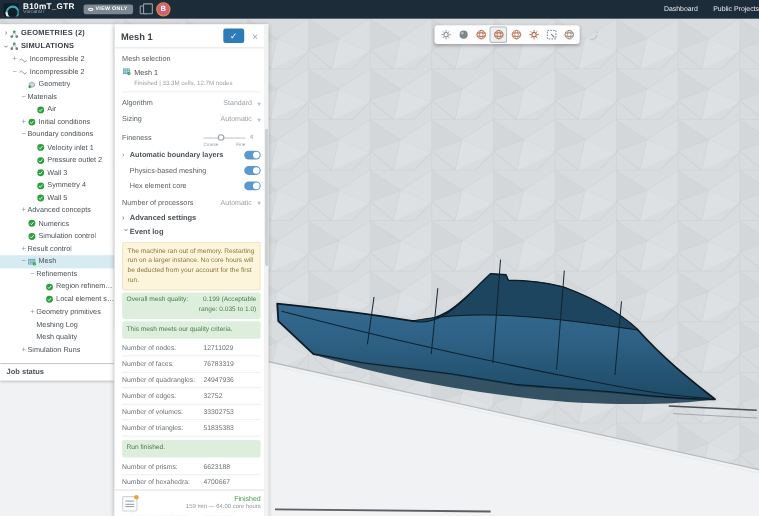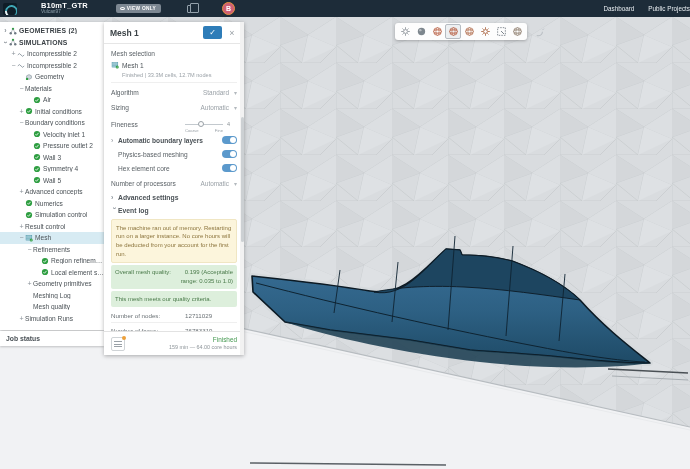--- a/index.html
+++ b/index.html
@@ -1,21 +1,21 @@
 <!DOCTYPE html>
 <html><head>
 <meta charset="utf-8">
 <style>
   * { box-sizing: border-box; margin: 0; padding: 0; }
   html,body { width:690px; height:469px; overflow:hidden; }
   body { font-family:"Liberation Sans", sans-serif; background:#e9eaeb; position:relative; }
   #app { position:absolute; inset:0; width:690px; height:469px; overflow:hidden; }
 
   
-  .topbar { position:absolute; left:0; top:0; width:690px; height:17px; background:#1d2c39; display:flex; align-items:center; padding:0 0 0 3px; z-index:30;gap:20px; }
+  .topbar { position:absolute; left:0; top:0; width:690px; height:17px; background:#1d2c39; display:flex; align-items:center; padding:0 0 0 3px; z-index:30; }
   .logo { width:14px; height:12px; border-radius:2px; background:#0f1d27; position:relative; overflow:hidden; flex:0 0 auto; }
   .logo:before { content:""; position:absolute; left:2px; top:2px; width:9px; height:9px; border-radius:50%; border:2px solid #3fa7b5; border-left-color:#e8f4f6; transform:rotate(-40deg); }
   .proj { margin-left:4px; line-height:1; }
   .proj .pname { color:#fff; font-size:7.5px; font-weight:bold; letter-spacing:.2px; }
   .proj .powner { color:#8fa0ac; font-size:4.8px; margin-top:1px; }
   .viewonly { margin-left:8px; background:#7c8792; color:#fff; font-size:4.8px; font-weight:bold; letter-spacing:.3px; padding:2px 5px 2px 4px; border-radius:2px; display:flex; align-items:center; gap:2px; }
   .eye { width:5px; height:3px; border:0.8px solid #fff; border-radius:50%; display:inline-block; }
   .copyic { margin-left:6px; width:7px; height:8px; border:1px solid #93a0aa; border-radius:1px; position:relative; }
   .copyic:before { content:""; position:absolute; left:2px; top:-3px; width:7px; height:8px; border:1px solid #93a0aa; border-radius:1px; background:#1d2c39; }
   .avatar { margin-left:8px; width:13px; height:13px; border-radius:50%; background:#cf5f74; color:#fff; font-size:7px; font-weight:bold; display:flex; align-items:center; justify-content:center; border:1px solid #e4933f; }
@@ -40,21 +40,21 @@
   .trow.sel { background:#d7ebf3; }
   .trow .exp { width:7px; flex:0 0 auto; text-align:center; color:#8a9299; font-size:7px; line-height:1; }
   .trow .exp.rot { transform:rotate(90deg); }
   .trow .ticon { width:9px; height:8px; flex:0 0 auto; margin-right:1px; }
   .trow .ticon svg { width:8px; height:8px; display:block; }
   .trow .tlabel { overflow:hidden; text-overflow:ellipsis; }
 
   .job-status { position:absolute; left:0; top:331px; width:104px; height:15px; background:#fff; box-shadow:0 1px 2px rgba(0,0,0,.2); z-index:10; font-size:6.8px; font-weight:bold; color:#4b5257; display:flex; align-items:center; padding-left:6px; cursor:pointer; }
 
   
-  .mesh-panel { position:absolute; left:104px; top:22px; width:140px; height:333px; background:#fff; box-shadow:0 1px 4px rgba(0,0,0,.3); z-index:20; overflow:hidden; }
+  .mesh-panel { position:absolute; left:104px; top:22px; width:140px; height:447px; background:#fff; box-shadow:0 1px 4px rgba(0,0,0,.3); z-index:20; overflow:hidden; }
   .p-head { height:22px; display:flex; align-items:center; padding:0 6px; border-bottom:1px solid #e6e6e6; }
   .p-title { font-size:8.5px; font-weight:bold; color:#3c4347; flex:1; }
   .btn-apply { width:19px; height:13px; background:#2d7cb8; border-radius:2px; color:#fff; font-size:8px; display:flex; align-items:center; justify-content:center; cursor:pointer; }
   .btn-close { width:12px; text-align:center; color:#9aa1a7; font-size:9px; margin-left:4px; cursor:pointer; }
   .p-body { padding:3px 7px 0 7px; position:relative; }
   .sec-label { font-size:6.6px; color:#5a6166; margin:3px 0 3px; }
   .mesh-item { padding:1px 0 4px; border-bottom:1px solid #efefef; margin-bottom:2px; cursor:pointer; }
   .mesh-item .mi-top { display:flex; align-items:center; gap:3px; font-size:6.6px; color:#4b5257; }
   .mesh-item .mi-top svg { width:8px; height:8px; }
   .mesh-item .mi-sub { font-size:5.6px; color:#9aa1a7; margin:2px 0 0 11px; }

